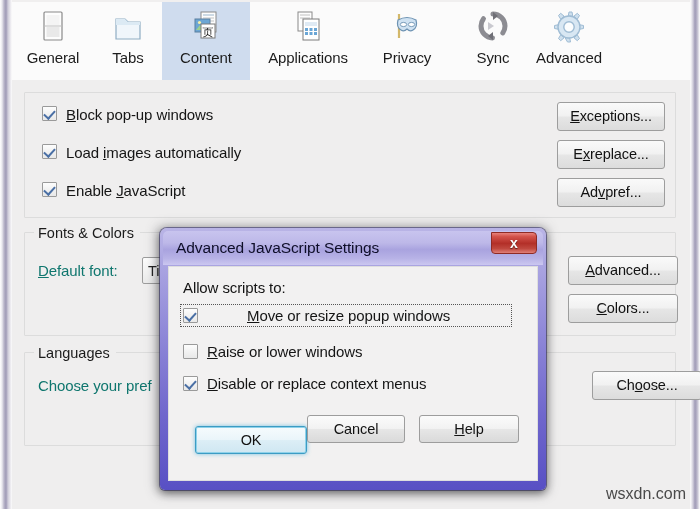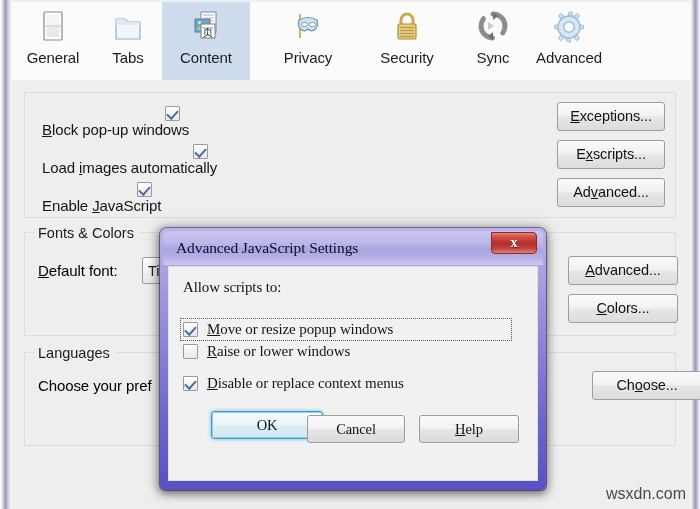--- a/index.html
+++ b/index.html
@@ -110,23 +110,22 @@
     padding: 0 6px 0 4px;
     font-size: 14.5px;
     color: #1b1b1b;
     white-space: nowrap;
   }
 
   
   .chkrow {
     position: absolute;
     display: flex;
-    align-items: flex-end;
-    white-space: nowrap;
-    flex-direction: column;
+    align-items: flex-start;
+    white-space: nowrap;
   }
   .cb {
     width: 15px; height: 15px;
     box-sizing: border-box;
     border: 1px solid #9a9a9a;
     background: linear-gradient(to bottom, #fdfdfd 0%, #f1f1f1 55%, #e8e8e8 100%);
     border-radius: 1px;
     position: relative;
     flex: 0 0 auto;
     margin-right: 9px;
@@ -162,21 +161,21 @@
     display: flex;
     align-items: center;
     justify-content: center;
     cursor: default;
     letter-spacing: -0.1px;
   }
 
   .label-static {
     position: absolute;
     font-size: 15px;
-    color: #000000;
+    color: #0f766e;
     white-space: nowrap;
     letter-spacing: -0.1px;
   }
 
   
   .combo {
     position: absolute;
     box-sizing: border-box;
     border: 1px solid #9d9d9d;
     border-radius: 2px;
@@ -202,21 +201,20 @@
   .dialog {
     position: absolute;
     left: 160px; top: 228px;
     width: 386px; height: 262px;
     border-radius: 7px 7px 5px 5px;
     background: linear-gradient(to bottom,
        #b9b4e6 0%, #8f88d8 40%, #6f66cc 72%, #5850c4 100%);
     box-sizing: border-box;
     padding: 15px;
     box-shadow: 0 3px 9px rgba(0,0,0,0.45), 0 0 0 1px rgba(60,55,120,0.6);
-    font-family: Liberation Serif, serif;
   }
   .dlg-titlebar {
     position: absolute;
     left: 3px; top: 3px;
     width: 380px; height: 34px;
     border-radius: 5px 5px 0 0;
     background: linear-gradient(to bottom,
       #c8c4ee 0%, #bdb8e8 35%, #a9a3df 55%, #b7b2e6 80%, #cbc7f0 100%);
     overflow: hidden;
   }
@@ -348,48 +346,53 @@
           <rect x="8" y="11" width="15" height="13" fill="#6ca6d4" stroke="#5a7f9e" stroke-width="1"></rect>
           <path d="M9 22 l4-5 3 3 3-4 3 6 z" fill="#9dd08e"></path>
           <circle cx="12.5" cy="14.5" r="1.6" fill="#f7f0a8"></circle>
           <rect x="14" y="16" width="14" height="14" fill="#ffffff" stroke="#7a7a7a" stroke-width="1"></rect>
           <text x="21" y="27.5" font-size="11" text-anchor="middle" fill="#1a1a1a" font-family="DejaVu Sans, sans-serif">页</text>
         </svg>
       </div>
       <div class="tb-label">Content</div>
     </div>
 
+    <div class="tb-btn">
+      <div class="tb-icon">
+        <svg class="ico" viewBox="0 0 38 40">
+          <rect x="9" y="4" width="14" height="19" fill="#fdfdfd" stroke="#8a8a8a" stroke-width="1"></rect>
+          <line x1="11" y1="7" x2="21" y2="7" stroke="#c0c0c0" stroke-width="1"></line>
+          <line x1="11" y1="10" x2="21" y2="10" stroke="#c0c0c0" stroke-width="1"></line>
+          <rect x="14" y="11" width="16" height="21" fill="#ffffff" stroke="#7d7d7d" stroke-width="1"></rect>
+          <rect x="16" y="14" width="12" height="4" fill="#dfeaf4"></rect>
+          <g fill="#6aa6d6">
+            <rect x="16" y="20" width="3" height="3"></rect>
+              <rect x="20.5" y="20" width="3" height="3"></rect>
+              <rect x="25" y="20" width="3" height="3"></rect>
+            <rect x="16" y="24" width="3" height="3"></rect>
+              <rect x="20.5" y="24" width="3" height="3"></rect>
+              <rect x="25" y="24" width="3" height="3"></rect>
+          </g>
+        </svg>
+      </div>
+      <div class="tb-label">Applications</div>
+    </div>
 
     <div class="tb-btn">
       <div class="tb-icon">
         <svg class="ico" viewBox="0 0 38 40">
           <line x1="11" y1="6" x2="11" y2="30" stroke="#d3b86a" stroke-width="2.2"></line>
           <path d="M10 12 q9 -5 18 0 q2 7 -3 10 q-3 2 -6 -1 q-3 3 -6 1 q-5 -3 -3 -10 z" fill="#cfe2f2" stroke="#6e93b3" stroke-width="1.2"></path>
           <ellipse cx="15.5" cy="16.5" rx="3.2" ry="2.1" fill="#ffffff" stroke="#6e93b3" stroke-width="0.9"></ellipse>
           <ellipse cx="23.5" cy="16.5" rx="3.2" ry="2.1" fill="#ffffff" stroke="#6e93b3" stroke-width="0.9"></ellipse>
         </svg>
       </div>
       <div class="tb-label">Privacy</div>
     </div>
 
-    <div class="tb-btn">
-      <div class="tb-icon">
-        <svg class="ico" viewBox="0 0 38 40">
-          <path d="M13 16 v-4 a6 6 0 0 1 12 0 v4" fill="none" stroke="#c8a94e" stroke-width="3"></path>
-          <rect x="10" y="16" width="18" height="15" rx="1.5" fill="#e6cd7e" stroke="#a98f3e" stroke-width="1.2"></rect>
-          <g stroke="#b89a48" stroke-width="1.2">
-            <line x1="12" y1="19.5" x2="26" y2="19.5"></line>
-            <line x1="12" y1="22.5" x2="26" y2="22.5"></line>
-            <line x1="12" y1="25.5" x2="26" y2="25.5"></line>
-            <line x1="12" y1="28.5" x2="26" y2="28.5"></line>
-          </g>
-        </svg>
-      </div>
-      <div class="tb-label">Security</div>
-    </div>
 
     <div class="tb-btn">
       <div class="tb-icon">
         <svg class="ico" viewBox="0 0 38 40">
           <path d="M19 6 a12 12 0 0 1 0 24 a12 12 0 0 1 0 -24 z" fill="none" stroke="#8c8c92" stroke-width="5" stroke-linecap="round" stroke-dasharray="26 12"></path>
           <path d="M19 4 l5 4 -5 4 z" fill="#6f6f76"></path>
           <path d="M19 32 l-5 -4 5 -4 z" fill="#6f6f76"></path>
           <path d="M14 14 l6 4 -6 4 z" fill="#c9c9cf"></path>
         </svg>
       </div>
@@ -435,25 +438,25 @@
     <div class="chkrow" style="left:30px; top:102px;">
       <span class="cb checked"></span>
       <span class="cb-label"><span>Enable </span><span class="mn">J</span><span>avaScript</span></span>
     </div>
 
     <div class="btn" style="left:545px; top:22px; width:108px; height:29px;">
       <span><span></span><span class="mn">E</span><span>xceptions...</span></span>
     </div>
 
     <div class="btn" style="left:545px; top:60px; width:108px; height:29px;">
-      <span><span>E</span><span class="mn">x</span><span>scripts...</span></span>
+      <span><span>E</span><span class="mn">x</span><span>replace...</span></span>
     </div>
 
     <div class="btn" style="left:545px; top:98px; width:108px; height:29px;">
-      <span><span>Ad</span><span class="mn">v</span><span>anced...</span></span>
+      <span><span>Ad</span><span class="mn">v</span><span>pref...</span></span>
     </div>
 
     <div class="groupbox" style="left:12px; top:152px; width:650px; height:102px;"></div>
     <div class="group-legend" style="left:22px; top:145px;">Fonts &amp; Colors</div>
 
     <div class="label-static" style="left:26px; top:182px;"><span></span><span class="mn">D</span><span>efault font:</span></div>
 
     <div class="combo" style="left:130px; top:177px; width:400px; height:27px;">
       <span>Ti</span>
     </div>
@@ -485,36 +488,36 @@
       <div class="dlg-title">Advanced JavaScript Settings</div>
       <div class="dlg-close">
         <span>x</span>
       </div>
     </div>
 
     <div class="dlg-body">
 
       <div class="dlg-heading">Allow scripts to:</div>
 
-      <div class="dlg-chkrow focused" style="left:12px; top:52px; width:330px;">
+      <div class="dlg-chkrow focused" style="left:12px; top:38px; width:330px;gap:40px;">
         <span class="cb checked"></span>
         <span class="cb-label"><span></span><span class="mn">M</span><span>ove or resize popup windows</span></span>
       </div>
 
       <div class="dlg-chkrow" style="left:12px; top:74px;">
         <span class="cb"></span>
         <span class="cb-label"><span></span><span class="mn">R</span><span>aise or lower windows</span></span>
       </div>
 
       <div class="dlg-chkrow" style="left:12px; top:106px;">
         <span class="cb checked"></span>
         <span class="cb-label"><span></span><span class="mn">D</span><span>isable or replace context menus</span></span>
       </div>
 
-      <div class="dlg-btn default" style="left:26px; top:144px; width:112px;margin-left:16px;">
+      <div class="dlg-btn default" style="left:26px; top:159px; width:112px;">
         <span><span>OK</span><span class="mn"></span><span></span></span>
       </div>
 
       <div class="dlg-btn" style="left:138px; top:148px; width:98px;">
         <span><span>Cancel</span><span class="mn"></span><span></span></span>
       </div>
 
       <div class="dlg-btn" style="left:250px; top:148px; width:100px;">
         <span><span></span><span class="mn">H</span><span>elp</span></span>
       </div>

